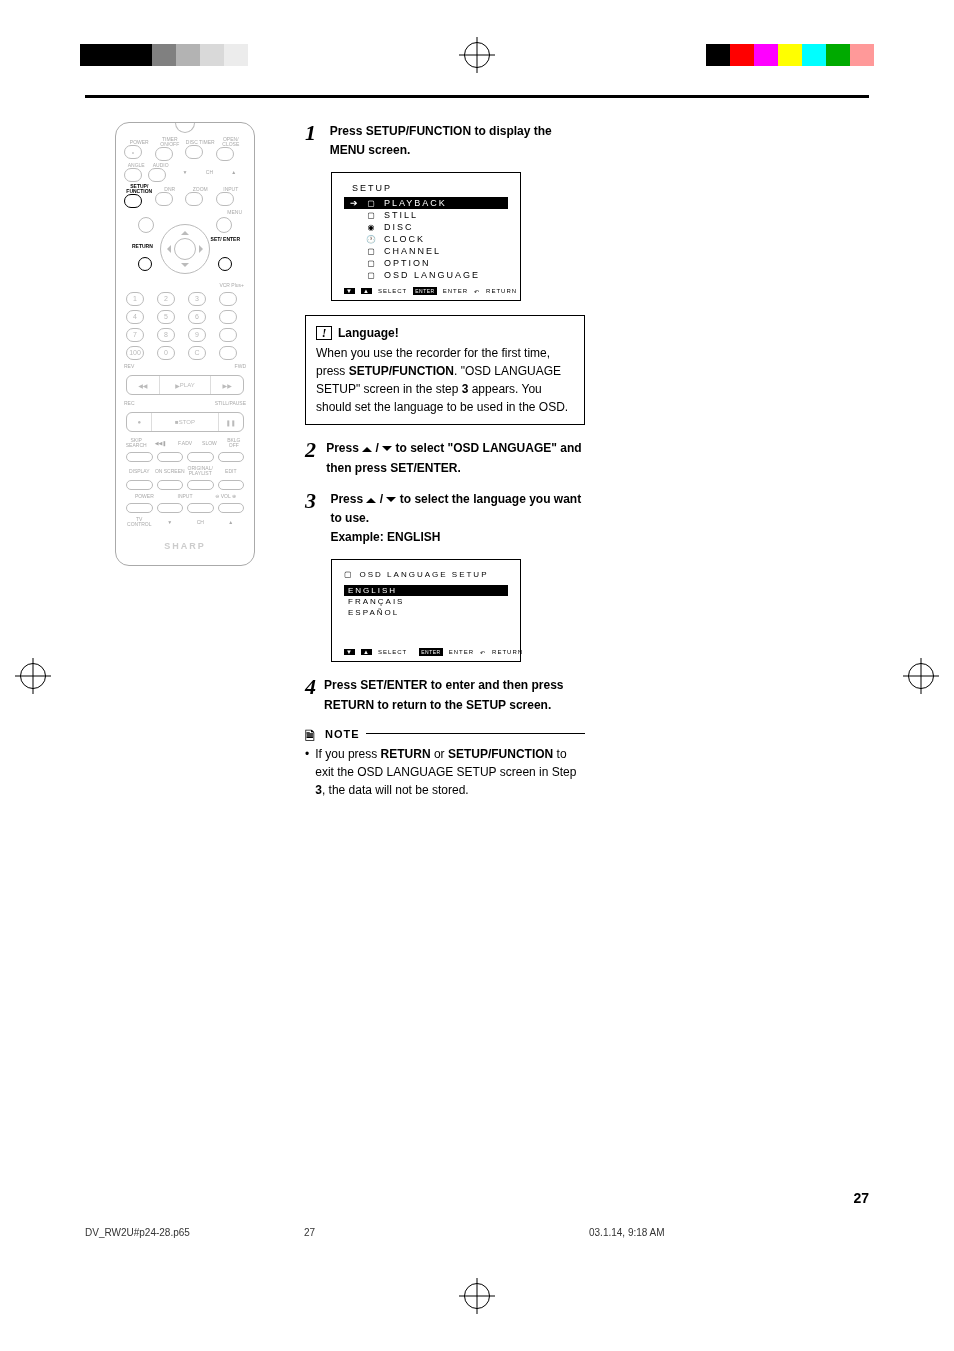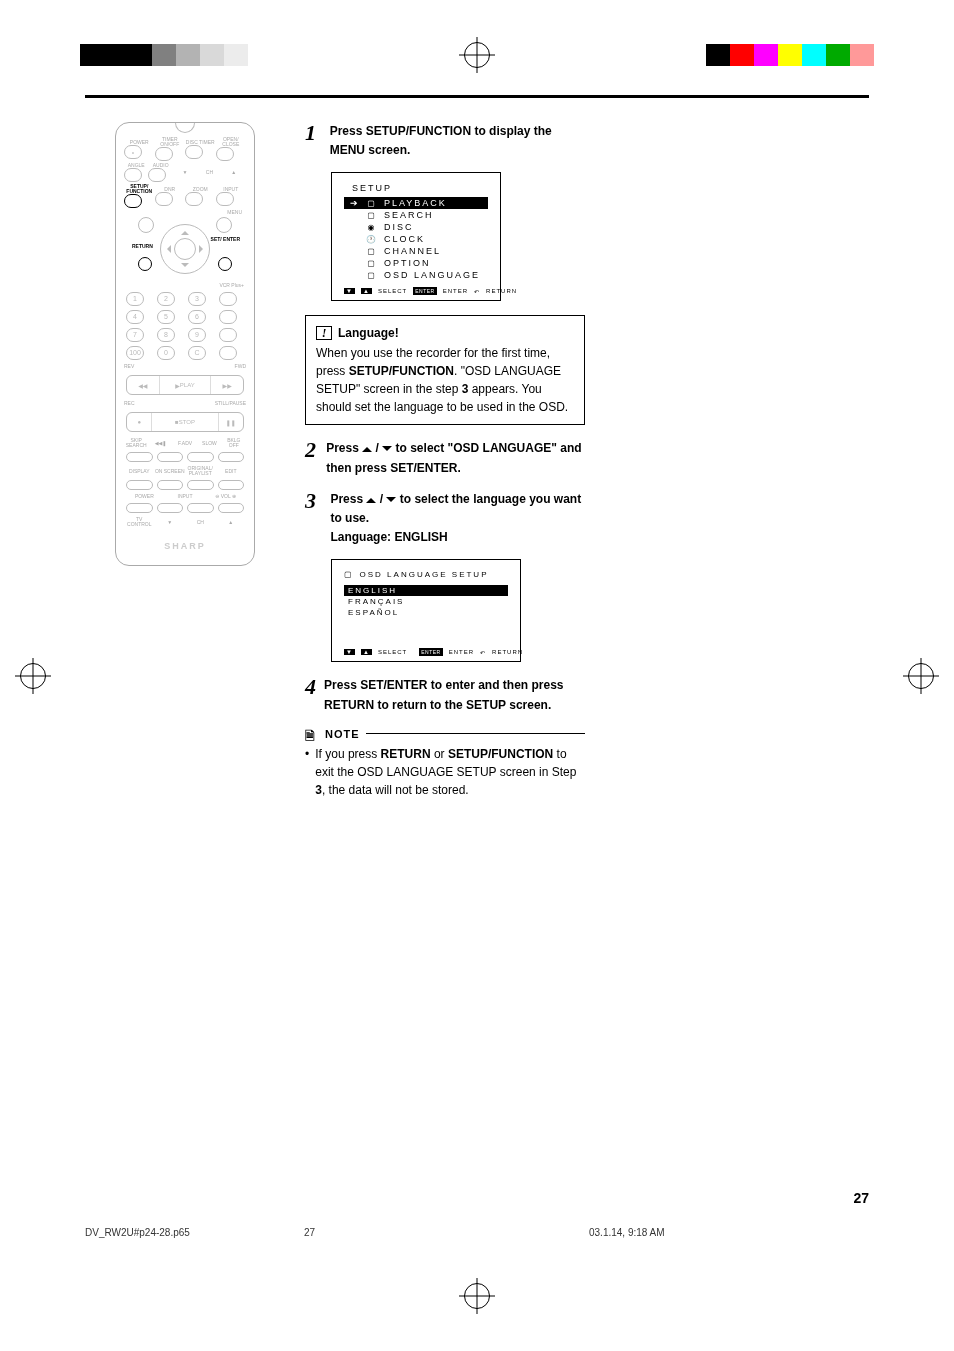--- a/index.html
+++ b/index.html
@@ -200,21 +200,21 @@
     font-size: 22px;
     line-height: 1;
     width: 20px;
   }
   .step-body { font-size: 12px; line-height: 1.6; }
   .step-body b { font-weight: bold; text-align: right; }
 
   
   .screen {
     border: 1px solid #000;
-    width: 170px;
+    width: 190px;
     padding: 10px 12px 5px;
     margin: 10px 0 14px 26px;
     font-size: 9px;
     letter-spacing: 2px;
   }
   .screen .sc-title { margin-bottom: 4px; padding-left: 8px; }
   .screen-row { display: flex; align-items: center; gap: 6px; padding: 1px 0 1px 6px;}
   .screen-row.sel { background: #000; color: #fff; }
   .screen-row .ptr { width: 10px; font-size: 9px; }
   .screen-row .ico { width: 12px; font-size: 8px; text-align: center; }
@@ -552,21 +552,21 @@
       <div class="screen">
         <div class="sc-title">SETUP</div>
         <div class="screen-row sel">
             <span class="ptr">➔</span>
             <span class="ico">▢</span>
             <span>PLAYBACK</span>
           </div>
         <div class="screen-row">
             <span class="ptr"></span>
             <span class="ico">▢</span>
-            <span>SEARCH</span>
+            <span>STILL</span>
           </div>
         <div class="screen-row">
             <span class="ptr"></span>
             <span class="ico">◉</span>
             <span>DISC</span>
           </div>
         <div class="screen-row">
             <span class="ptr"></span>
             <span class="ico">🕐</span>
             <span>CLOCK</span>
@@ -613,21 +613,21 @@
           </b>
         </div>
       </div>
 
       <div class="step">
         <div class="step-num">3</div>
         <div class="step-body">
           <b>
             <span>Press </span><span class="arrow-up"></span> / <span class="arrow-down"></span><span> to select the language you want to use.</span>
           </b><br>
-          <b><span>Language: </span><span>ENGLISH</span></b>
+          <b><span>Example: </span><span>ENGLISH</span></b>
         </div>
       </div>
 
       <div class="screen2">
         <div class="sc-title">
             <span>▢</span>
             <span>OSD LANGUAGE SETUP</span>
           </div>
         <div class="lang-row sel">ENGLISH</div>
         <div class="lang-row">FRANÇAIS</div>

